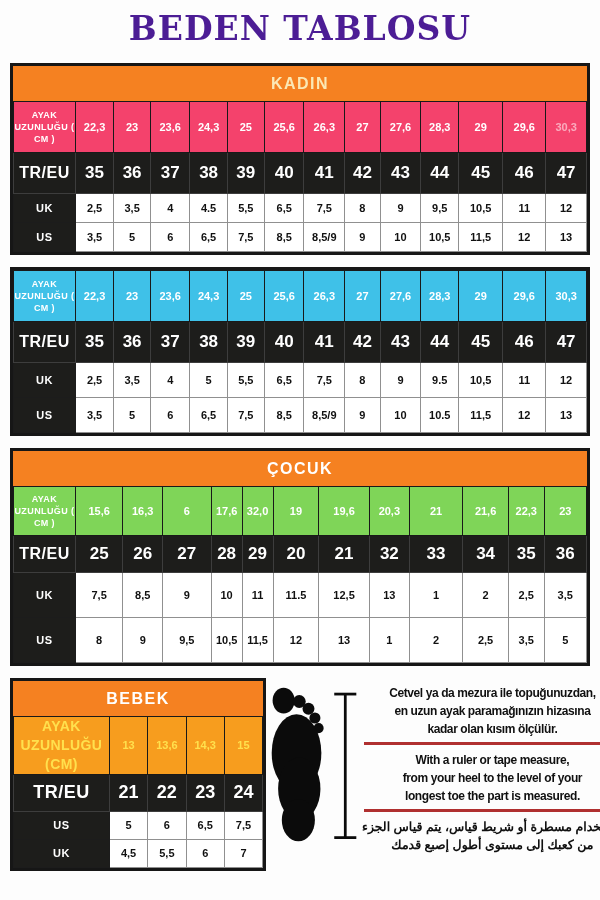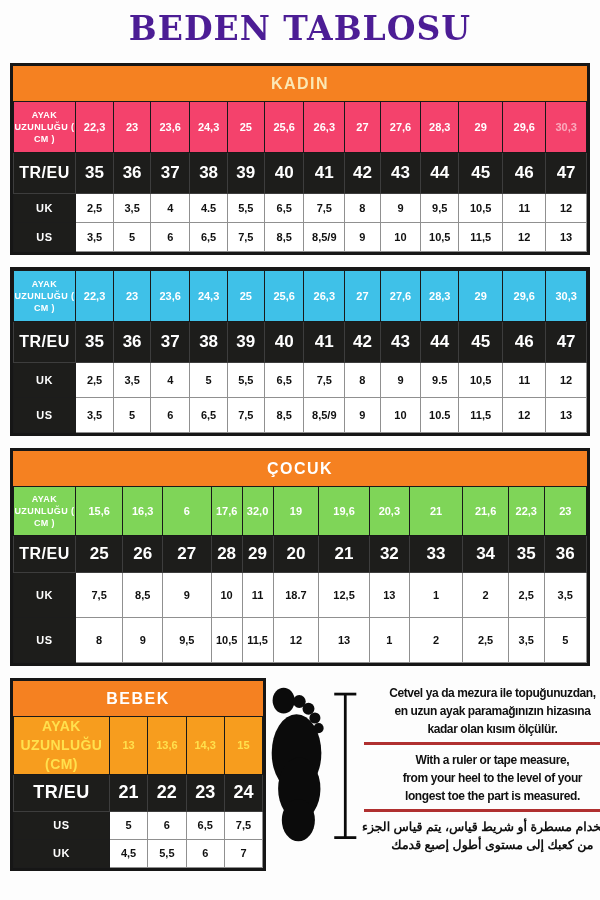--- a/index.html
+++ b/index.html
@@ -331,21 +331,21 @@
             <td>35</td>
             <td>36</td>
           </tr>
           <tr class="row-plain">
             <td class="lbl">UK</td>
             <td>7,5</td>
             <td>8,5</td>
             <td>9</td>
             <td>10</td>
             <td>11</td>
-            <td>18.7</td>
+            <td>11.5</td>
             <td>12,5</td>
             <td>13</td>
             <td>1</td>
             <td>2</td>
             <td>2,5</td>
             <td>3,5</td>
           </tr>
           <tr class="row-plain">
             <td class="lbl">US</td>
             <td>8</td>

